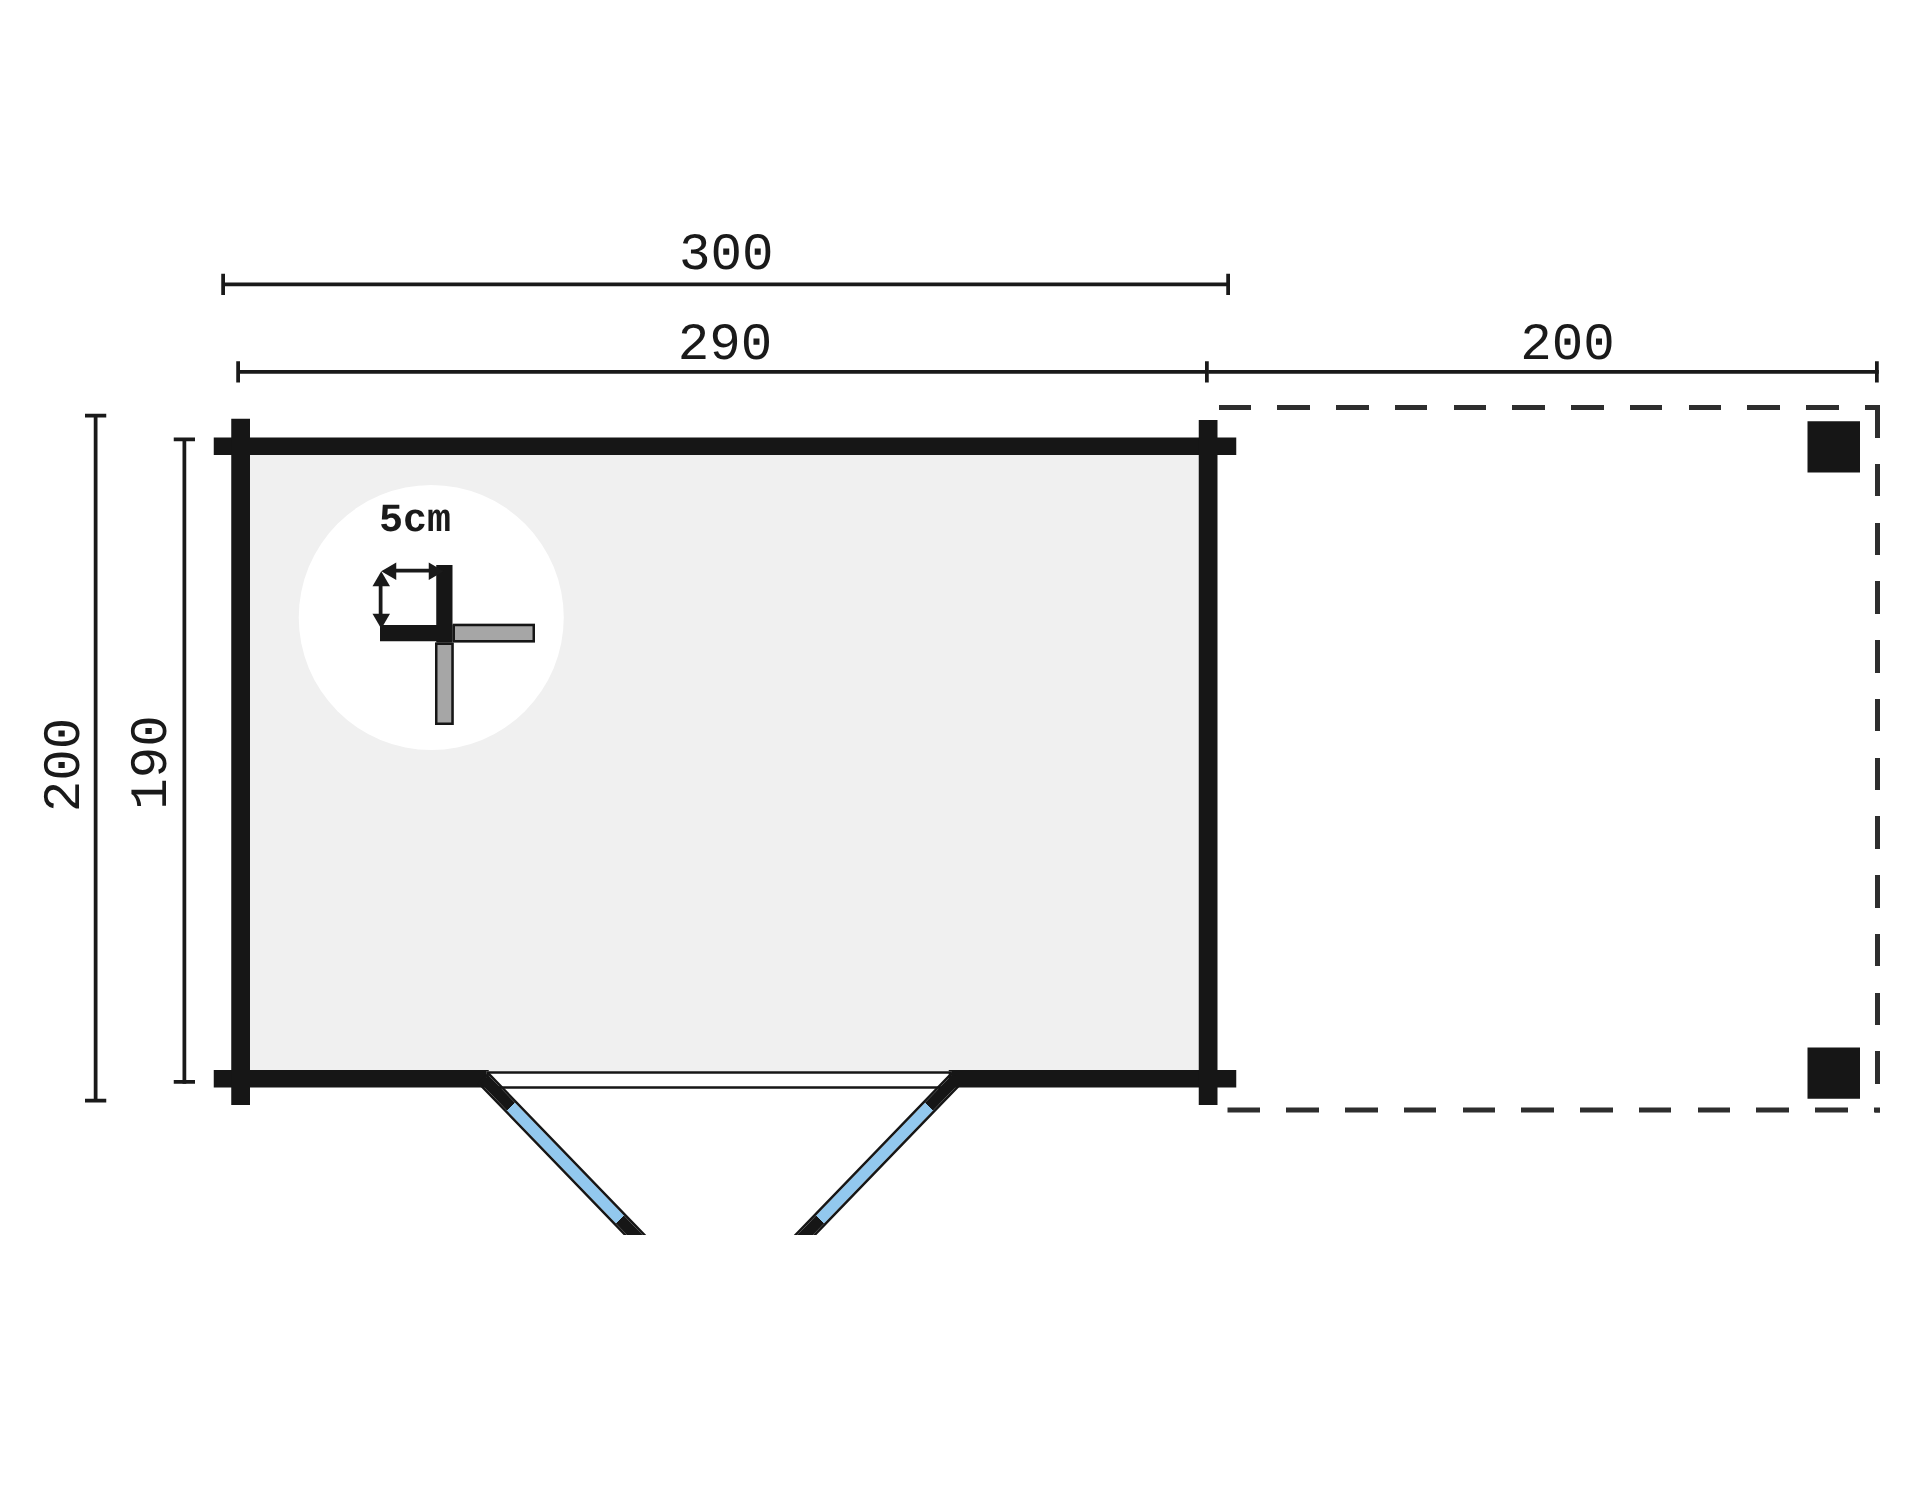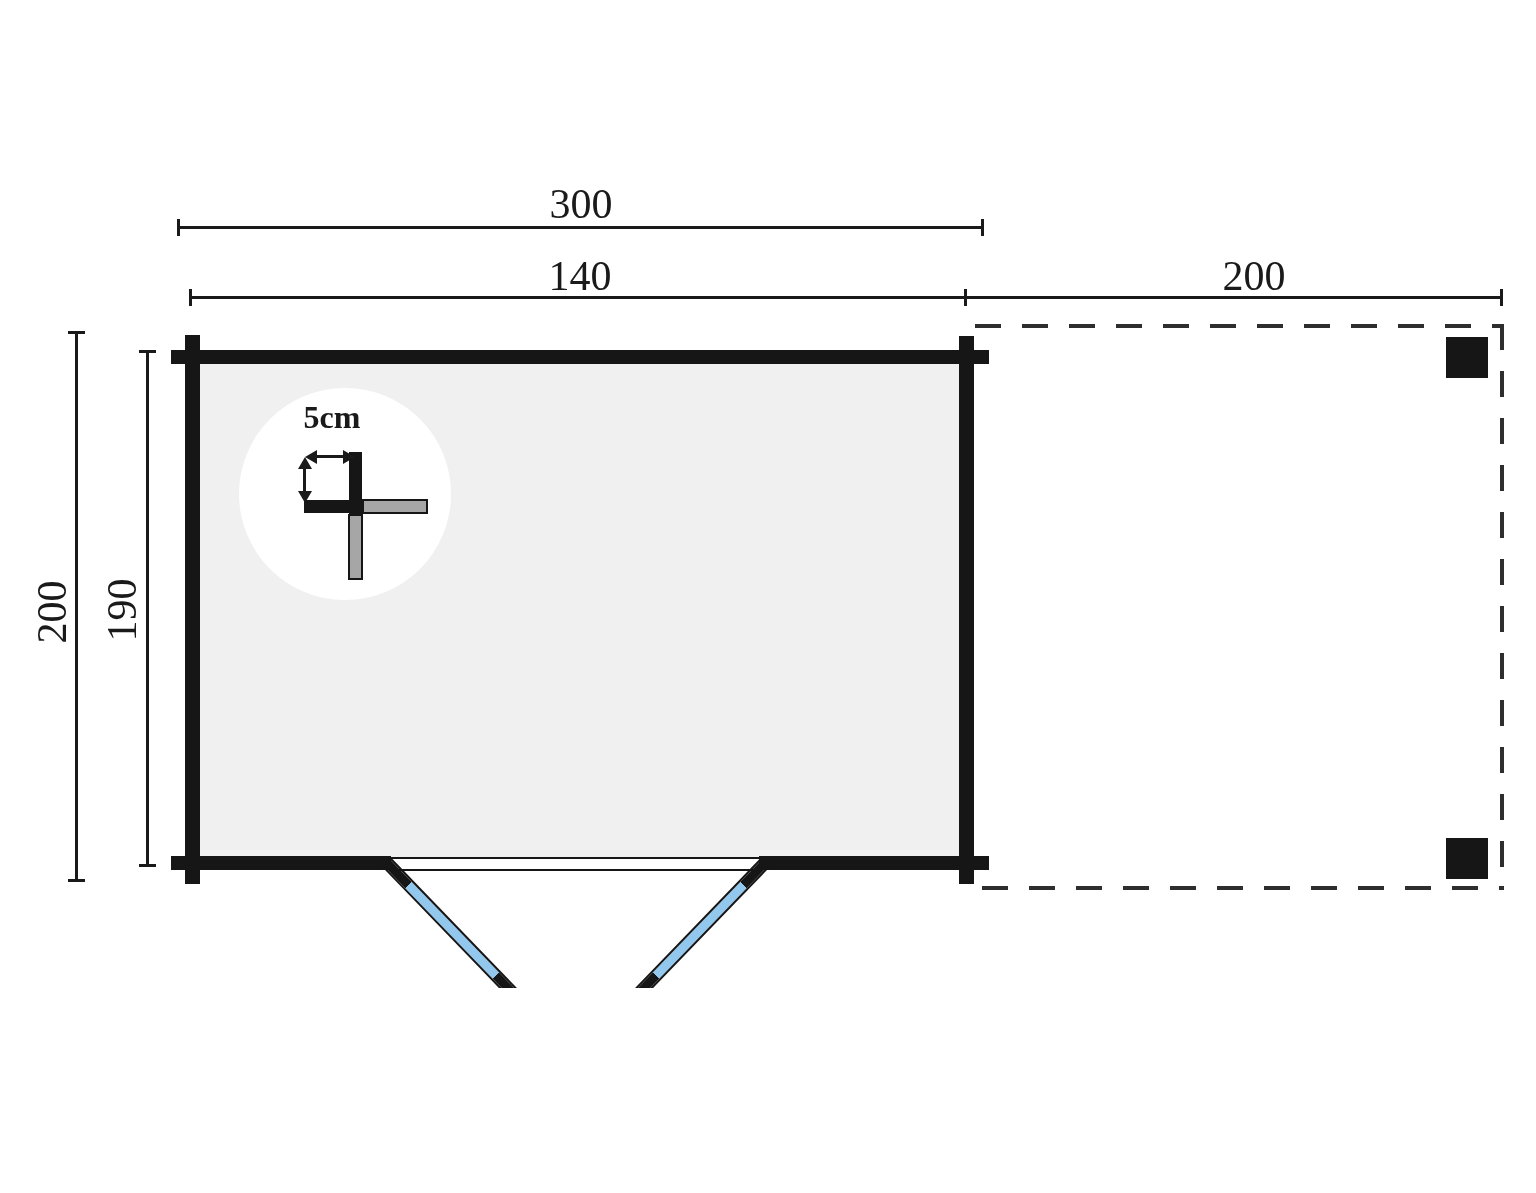--- a/index.html
+++ b/index.html
@@ -1,20 +1,20 @@
 <!DOCTYPE html>
 <html style="--ink: #1a1a1a; --wall: #161616; --floor: #f0f0f0; --door-blue: #92c8ee; --log-gray: #a6a6a6; --dash: #2e2e2e; --bg: #ffffff;"><head>
 <meta charset="utf-8">
 <style>
   html,body{margin:0;padding:0;background:#fff;}
   .canvas{
     position:relative;
     width:1536px;height:988px;
     background:var(--bg,#fff);
-    font-family:Liberation Serif, serif;
+    font-family:Liberation Mono, monospace;
     overflow:hidden;
   }
   
   .hline{position:absolute;height:3px;background:var(--ink);}
   .vline{position:absolute;width:3px;background:var(--ink);}
   .vtick{position:absolute;width:3px;height:17px;background:var(--ink);}
   .htick{position:absolute;width:17px;height:3px;background:var(--ink);}
   .dim-label{
     position:absolute;font-size:42px;line-height:44px;color:var(--ink);
     text-align:center;font-weight:400;
@@ -57,21 +57,21 @@
 </head>
 <body>
 
 <div class="canvas">
 
   <div class="dim-label" style="left:481px;top:182px;width:200px">300</div>
   <div class="hline" style="left:179px;top:226px;width:804px"></div>
   <div class="vtick" style="left:177px;top:219px"></div>
   <div class="vtick" style="left:981px;top:219px"></div>
 
-  <div class="dim-label" style="left:480px;top:254px;width:200px">140</div>
+  <div class="dim-label" style="left:480px;top:254px;width:200px">290</div>
   <div class="hline" style="left:191px;top:296px;width:776px"></div>
   <div class="vtick" style="left:189px;top:289px"></div>
   <div class="vtick" style="left:964px;top:289px"></div>
 
   <div class="dim-label" style="left:1154px;top:254px;width:200px">200</div>
   <div class="hline" style="left:967px;top:296px;width:536px"></div>
   <div class="vtick" style="left:1500px;top:289px"></div>
 
   <div class="dim-label rot" style="left:-8px;top:590px;width:120px">200</div>
   <div class="vline" style="left:75px;top:333px;height:548px"></div>

